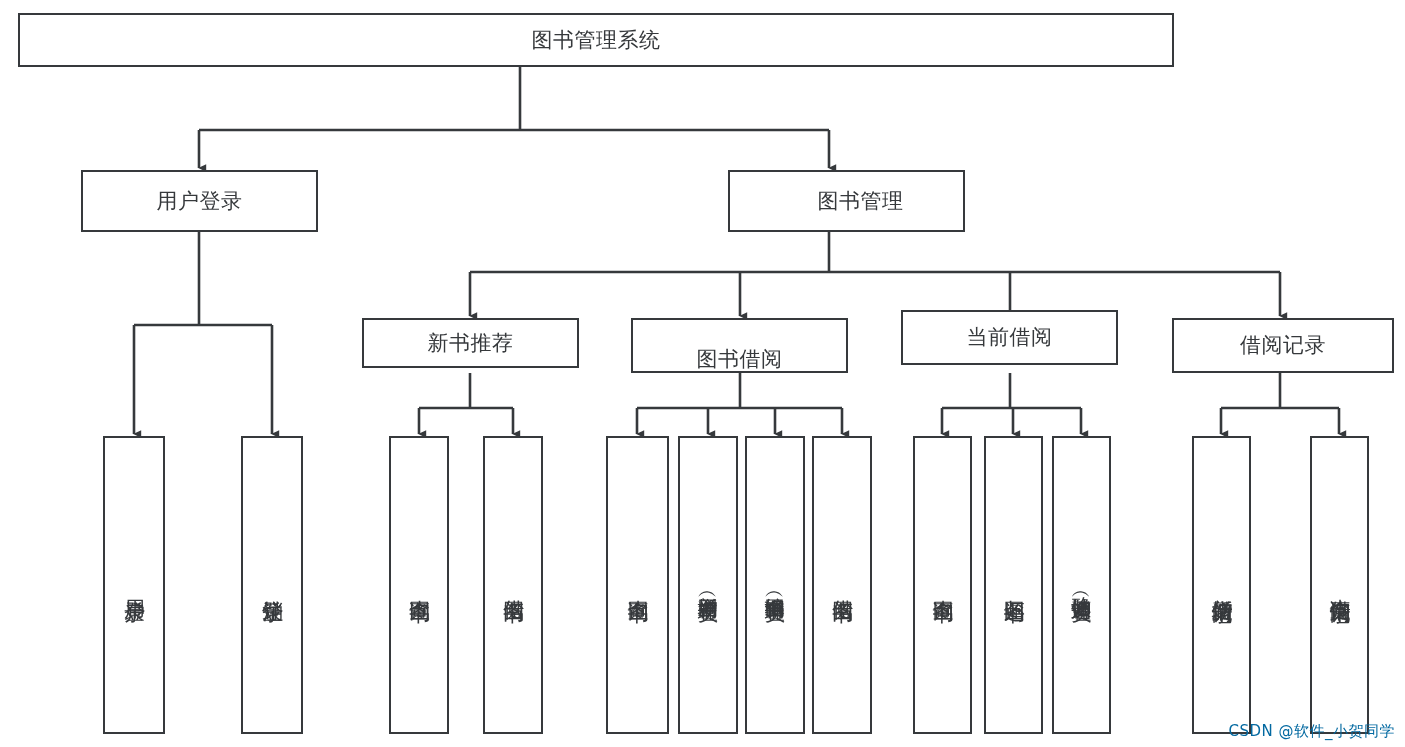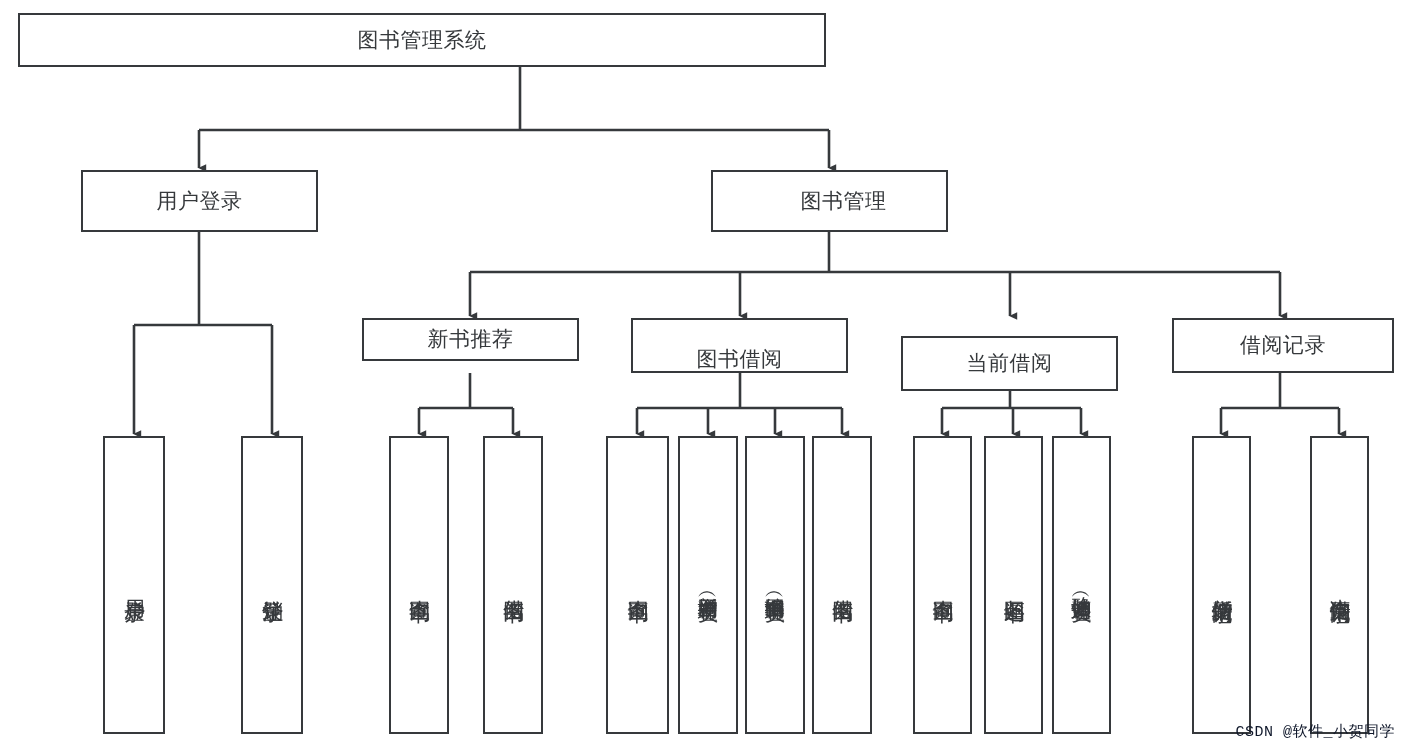--- a/index.html
+++ b/index.html
@@ -60,24 +60,23 @@
   }
   .node.vertical.centered {
     align-items: center;
     padding-top: 0;
   }
   #watermark {
     position: absolute;
     right: 10px;
     bottom: 6px;
     font-size: 15px;
-    color: #0f172a;
+    color: #0369a1;
     white-space: nowrap;
     letter-spacing: 0.5px;
-    font-family: Liberation Mono, monospace;
   }
 </style>
 </head>
 <body>
 
 <div id="diagram-root">
 
   <svg class="connectors" viewBox="0 0 1405 747" xmlns="http://www.w3.org/2000/svg">
     <defs>
       <marker id="arrowhead" markerWidth="9" markerHeight="9" refX="4.2" refY="7.6" orient="auto" markerUnits="userSpaceOnUse">
@@ -115,36 +114,36 @@
         <line x1="1013" y1="408" x2="1013" y2="434" marker-end="url(#arrowhead)"></line>
         <line x1="1081" y1="408" x2="1081" y2="434" marker-end="url(#arrowhead)"></line>
         <line x1="1280" y1="373" x2="1280" y2="408"></line>
         <line x1="1221" y1="408" x2="1339" y2="408"></line>
         <line x1="1221" y1="408" x2="1221" y2="434" marker-end="url(#arrowhead)"></line>
         <line x1="1339" y1="408" x2="1339" y2="434" marker-end="url(#arrowhead)"></line>
       </g>
   </svg>
 
   <div id="nodes-layer">
-      <div class="node" style="left: 18px; top: 13px; width: 808px; height: 54px;">
+      <div class="node" style="left: 18px; top: 13px; width: 1156px; height: 54px;">
         <span class="node-label">图书管理系统</span>
       </div>
       <div class="node" style="left: 81px; top: 170px; width: 237px; height: 62px;">
         <span class="node-label">用户登录</span>
       </div>
-      <div class="node" style="left: 711px; top: 170px; width: 237px; height: 62px; padding-left: 28px;">
+      <div class="node" style="left: 728px; top: 170px; width: 237px; height: 62px; padding-left: 28px;">
         <span class="node-label">图书管理</span>
       </div>
-      <div class="node" style="left: 362px; top: 318px; width: 217px; height: 43px;">
+      <div class="node" style="left: 362px; top: 318px; width: 217px; height: 50px;">
         <span class="node-label">新书推荐</span>
       </div>
       <div class="node" style="left: 631px; top: 318px; width: 217px; height: 55px; align-items: flex-end;">
         <span class="node-label">图书借阅</span>
       </div>
-      <div class="node" style="left: 901px; top: 336px; width: 217px; height: 55px;">
+      <div class="node" style="left: 901px; top: 310px; width: 217px; height: 55px;">
         <span class="node-label">当前借阅</span>
       </div>
       <div class="node" style="left: 1172px; top: 318px; width: 222px; height: 55px;">
         <span class="node-label">借阅记录</span>
       </div>
       <div class="node vertical centered" style="left: 103px; top: 436px; width: 62px; height: 298px;">
         <span class="node-label" style="font-size: 21px;">用户登录</span>
       </div>
       <div class="node vertical centered" style="left: 241px; top: 436px; width: 62px; height: 298px;">
         <span class="node-label" style="font-size: 21px;">注销登录</span>

